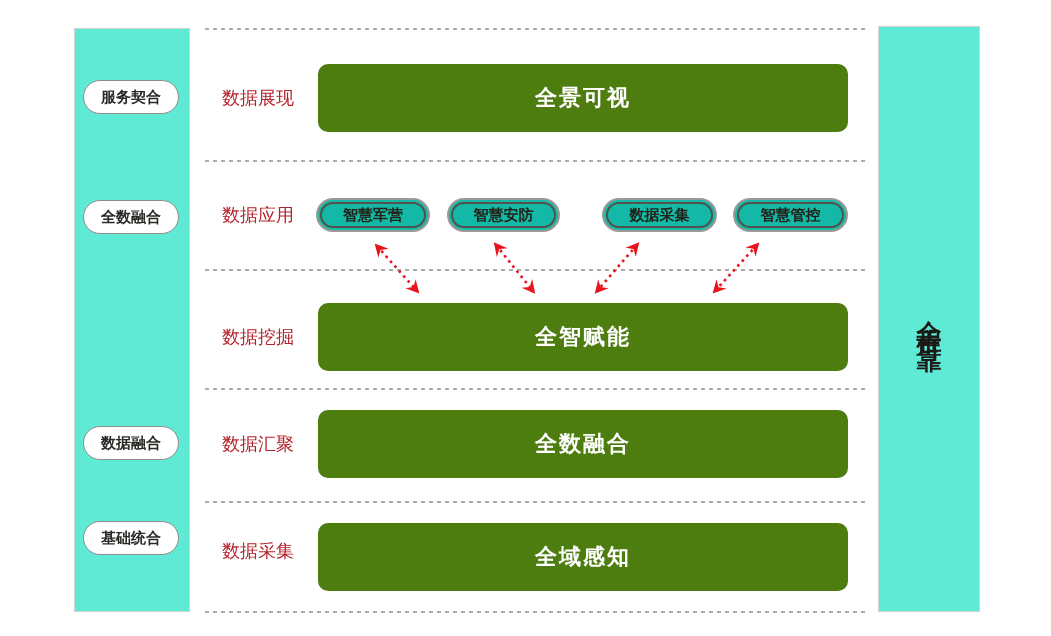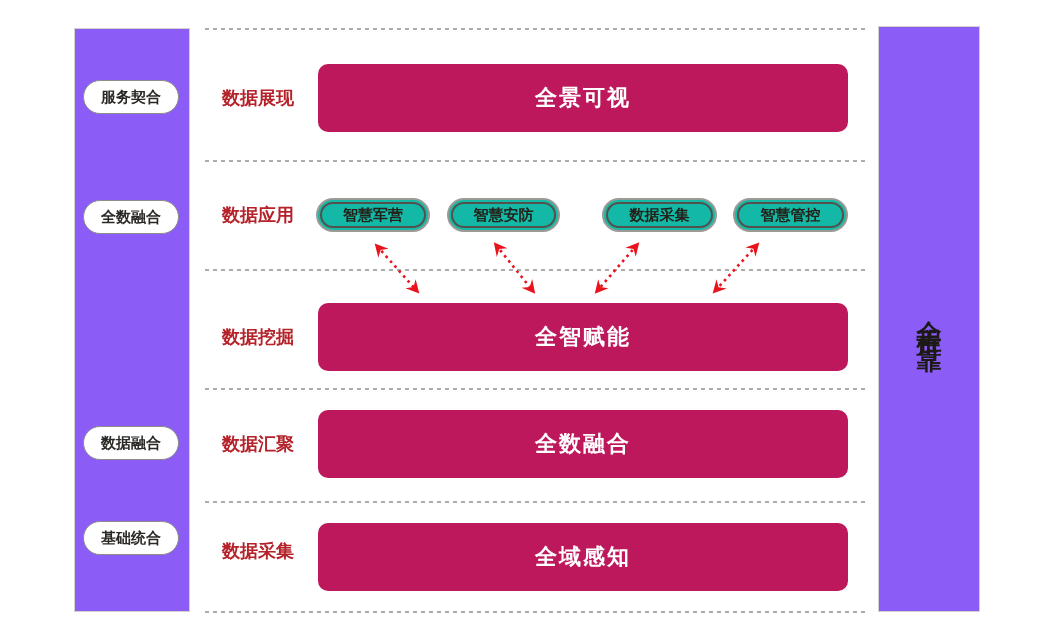--- a/index.html
+++ b/index.html
@@ -3,21 +3,21 @@
 <meta charset="utf-8">
 <style>
   html,body{margin:0;padding:0;}
   body{
     width:1051px;height:636px;position:relative;background:#ffffff;
     font-family:"DejaVu Sans","Liberation Sans",sans-serif;
     overflow:hidden;
   }
   
   .side-panel{
-    position:absolute;background:#8b5cf6;border:1px solid #d2d2ce;
+    position:absolute;background:#5eead4;border:1px solid #d2d2ce;
     box-sizing:border-box;
   }
   .left-panel{left:74px;top:28px;width:116px;height:584px;}
   .right-panel{left:878px;top:26px;width:102px;height:586px;
     display:flex;align-items:center;justify-content:center;}
   .vertical-title{
     writing-mode:vertical-rl;text-orientation:upright;
     font-size:25px;font-weight:700;color:#1c1a17;letter-spacing:9px;
     line-height:1;
   }
@@ -29,26 +29,26 @@
     font-size:15px;font-weight:600;color:#2b2926;box-sizing:border-box;
   }
   
   .divider{
     position:absolute;left:205px;width:663px;height:2px;
     background:repeating-linear-gradient(90deg,#acaca8 0 4px,transparent 4px 8px);
   }
   
   .layer-label{
     position:absolute;left:222px;height:22px;line-height:22px;
-    font-size:18px;font-weight:700;color:#b5222a;white-space:nowrap;
+    font-size:18px;font-weight:400;color:#b5222a;white-space:nowrap;
   }
   
   .layer-bar{
     position:absolute;left:318px;width:530px;height:68px;border-radius:10px;
-    background:#be185d;color:#ffffff;
+    background:#4d7c0f;color:#ffffff;
     display:flex;align-items:center;justify-content:center;
     font-size:22px;font-weight:700;letter-spacing:2px;
   }
   
   .app-pill{
     position:absolute;top:198px;height:34px;background:#14b8a6;
     border:2px solid #9c9a95;border-radius:17px;box-sizing:border-box;
   }
   .app-pill-inner{
     position:absolute;inset:2px;border:2px solid #54514c;border-radius:13px;

